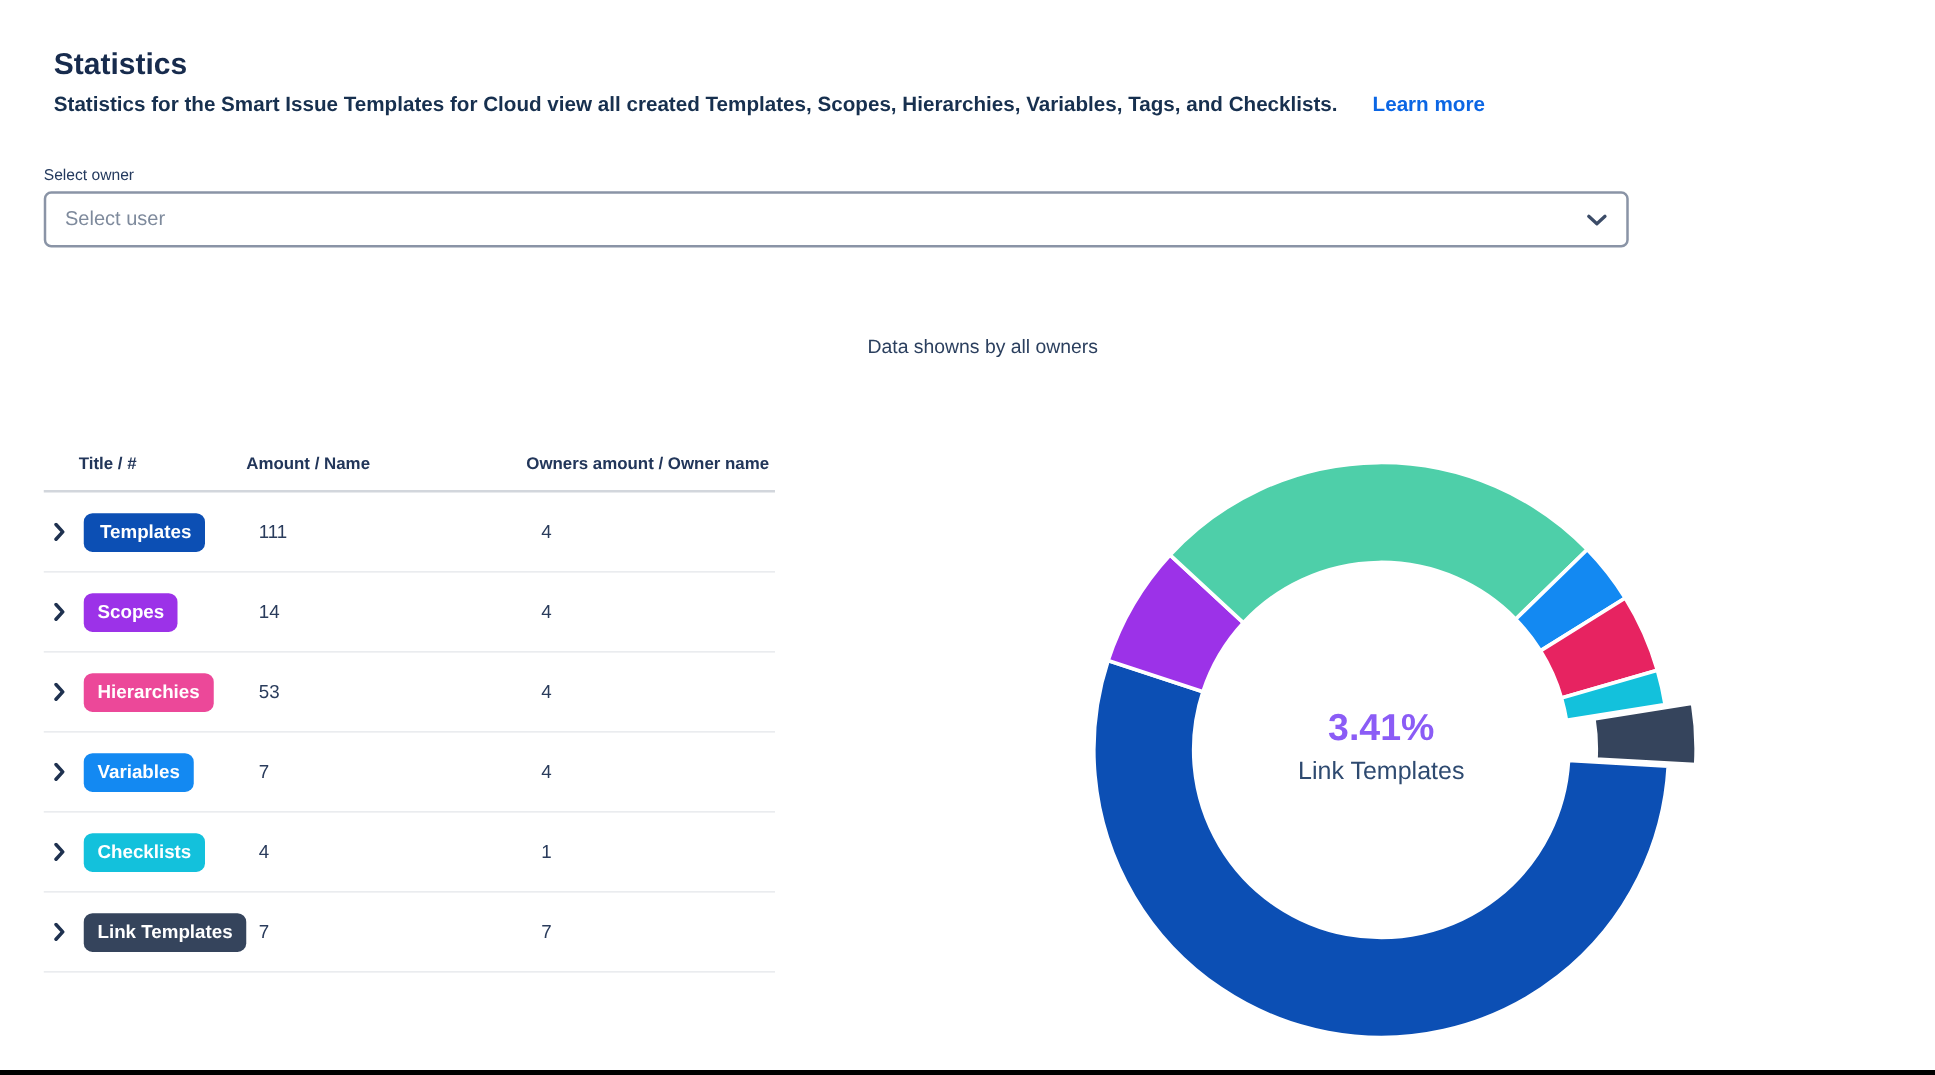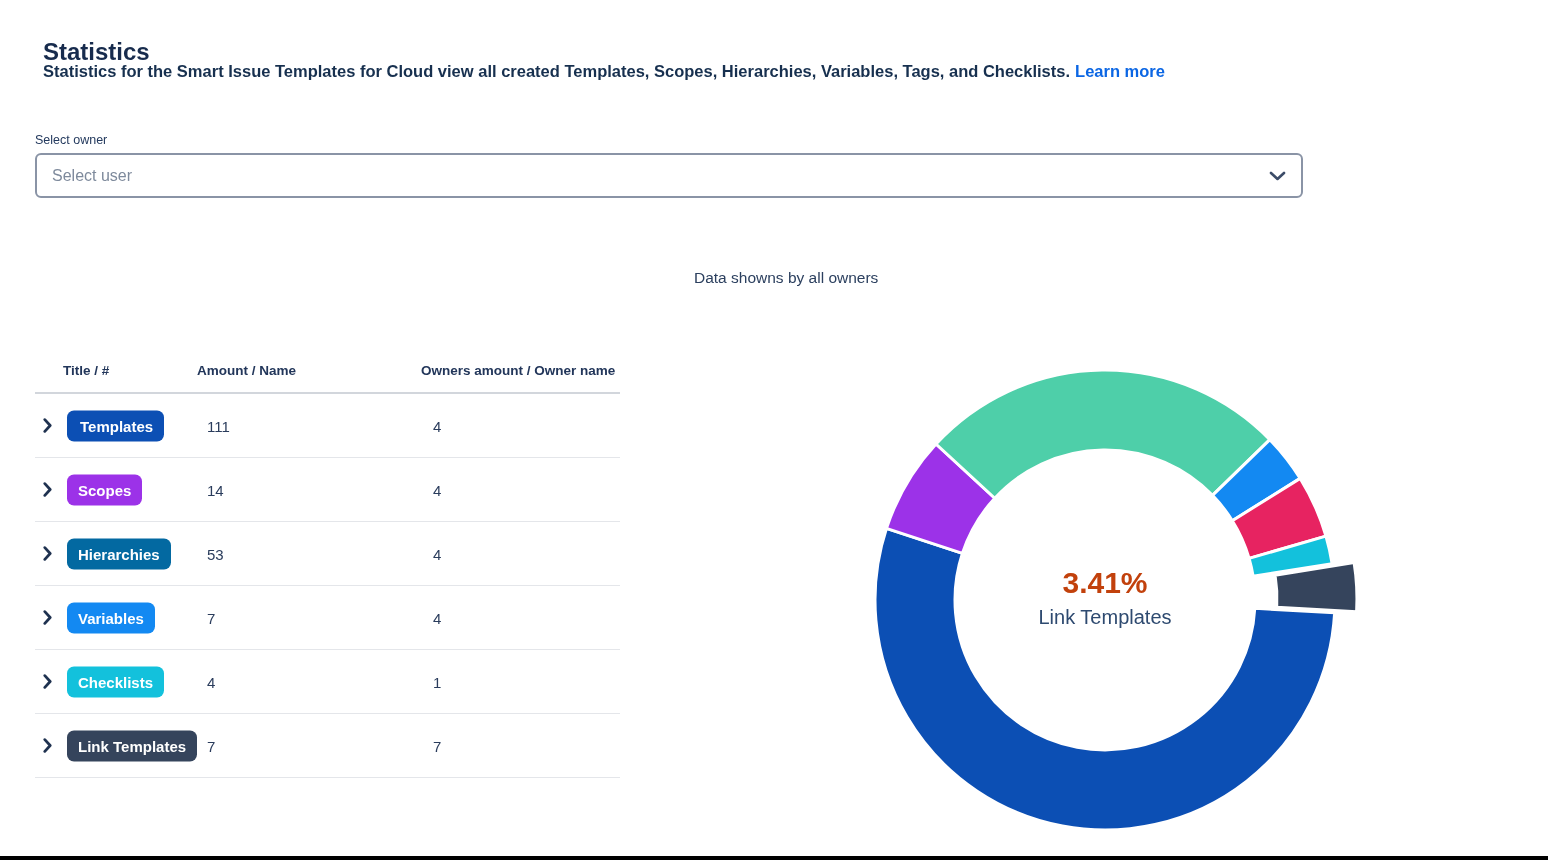--- a/index.html
+++ b/index.html
@@ -5,21 +5,21 @@
   html,body{margin:0;padding:0;background:#ffffff;}
   .screen{
     position:relative;width:1548px;height:860px;overflow:hidden;background:#ffffff;
     font-family:"Liberation Sans", sans-serif;color:#172b4d;
   }
   
   .page-title{
     position:absolute;left:43px;top:22px;font-size:24px;font-weight:700;color:#172b4d;
   }
   .subtitle-row{
-    position:absolute;left:43px;top:62px;display:flex;gap:5px;align-items:baseline;
+    position:absolute;left:43px;top:75px;display:flex;gap:28px;align-items:baseline;
     font-size:16.5px;font-weight:600;color:#17304f;white-space:nowrap;
   }
   .learn-more{color:#0b66e4;cursor:pointer;text-decoration:none;font-weight:600;}
   
   .owner-label{
     position:absolute;left:35px;top:133px;font-size:12.5px;font-weight:400;color:#243a5e;
   }
   .owner-select{
     position:absolute;left:35px;top:153px;width:1268px;height:45px;box-sizing:border-box;
     border:2px solid #8a94a6;border-radius:6px;background:#fff;display:flex;
@@ -51,21 +51,21 @@
     position:absolute;top:50%;transform:translateY(-50%);
     font-size:15px;color:#2a3c5c;
   }
   .cell.amount{left:172px;}
   .cell.owners{left:398px;}
   
   .donut-svg{position:absolute;left:650px;top:330px;width:720px;height:525px;}
   .donut-center{
     position:absolute;left:1005px;top:565px;width:200px;text-align:center;pointer-events:none;
   }
-  .donut-pct{font-size:30px;line-height:36px;font-weight:700;color:#c2410c;}
+  .donut-pct{font-size:30px;line-height:36px;font-weight:700;color:#8b5cf6;}
   .donut-lbl{font-size:20px;line-height:24px;color:#2e4a70;margin-top:4px;}
   
   .bottom-bar{position:absolute;left:0;top:856px;width:1548px;height:4px;background:#000000;}
 </style>
 </head>
 <body>
 
 <div class="screen">
 
   <h1 class="page-title">Statistics</h1>
@@ -114,21 +114,21 @@
       <span class="badge" style="background: rgb(156, 50, 232);">Scopes</span>
       <span class="cell amount">14</span>
       <span class="cell owners">4</span>
     </div>
         <div class="t-row">
       <span class="row-chevron">
         <svg width="9" height="15" viewBox="0 0 8 14">
           <path d="M1.5 1.5 L6.5 7 L1.5 12.5" fill="none" stroke="#1f3250" stroke-width="2.6" stroke-linecap="round" stroke-linejoin="round"></path>
         </svg>
       </span>
-      <span class="badge" style="background: #0369a1;">Hierarchies</span>
+      <span class="badge" style="background: #ec4899;">Hierarchies</span>
       <span class="cell amount">53</span>
       <span class="cell owners">4</span>
     </div>
         <div class="t-row">
       <span class="row-chevron">
         <svg width="9" height="15" viewBox="0 0 8 14">
           <path d="M1.5 1.5 L6.5 7 L1.5 12.5" fill="none" stroke="#1f3250" stroke-width="2.6" stroke-linecap="round" stroke-linejoin="round"></path>
         </svg>
       </span>
       <span class="badge" style="background: rgb(19, 137, 242);">Variables</span>

